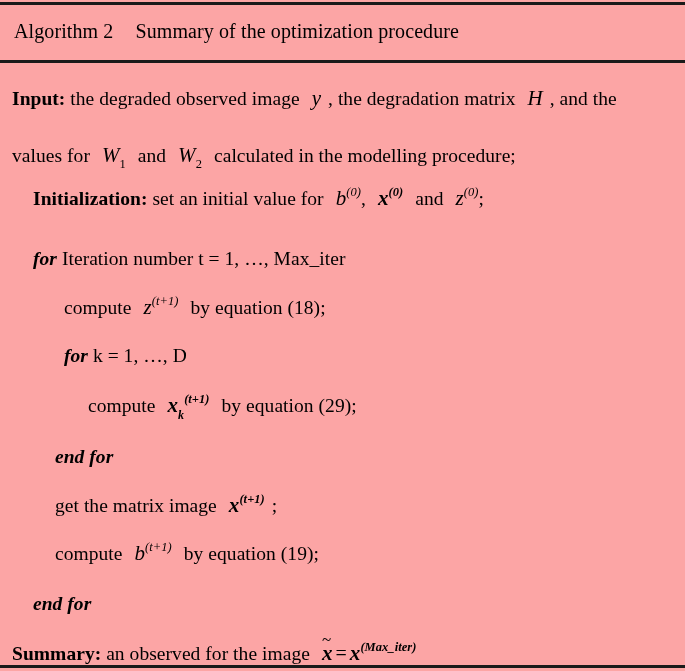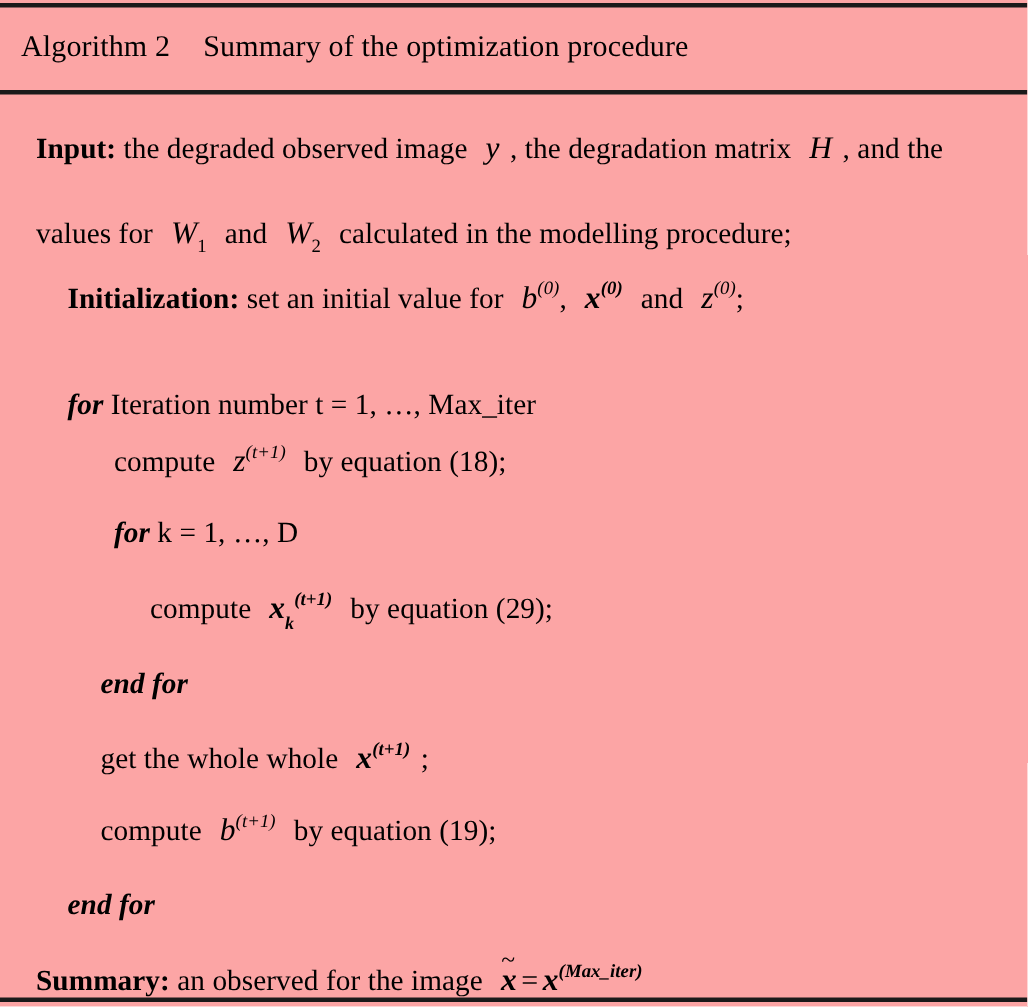--- a/index.html
+++ b/index.html
@@ -50,21 +50,20 @@
     top: 63px;
     width: 685px;
   }
 
   .line {
     position: absolute;
     font-size: 19.5px;
     line-height: 24px;
     white-space: nowrap;
     letter-spacing: 0.05px;
-    margin-left: 12px;
   }
 
   
   .ind-0 { left: 12px; }
   .ind-1 { left: 33px; }
   .ind-2 { left: 64px; }
   .ind-3 { left: 88px; }
 
   .kw-bold { font-weight: bold; }
   .kw-bolditalic { font-weight: bold; font-style: italic; }
@@ -142,42 +141,42 @@
     </div>
 
     <div class="line ind-0" style="top: 80px;">
       <span>values for</span><span class="sp-wide"></span><span class="mv"><span>W</span><span class="sub-up">1</span></span><span class="sp-wide"></span><span>and</span><span class="sp-wide"></span><span class="mv"><span>W</span><span class="sub-up">2</span></span><span class="sp-wide"></span><span>calculated in the modelling procedure;</span>
     </div>
 
     <div class="line ind-1" style="top: 123px;">
       <span class="kw-bold">Initialization:</span><span> set an initial value for</span><span class="sp-wide"></span><span class="mv"><span>b</span><span class="sup">(0)</span></span><span>,</span><span class="sp-wide"></span><span class="mv-bold"><span>x</span><span class="sup">(0)</span></span><span class="sp-wide"></span><span>and</span><span class="sp-wide"></span><span class="mv"><span>z</span><span class="sup">(0)</span></span><span>;</span>
     </div>
 
-    <div class="line ind-1" style="top: 196px;">
+    <div class="line ind-1" style="top: 184px;">
       <span class="kw-bolditalic">for</span><span> Iteration number t = 1, …, Max_iter</span>
     </div>
 
     <div class="line ind-2" style="top: 232px;">
       <span>compute</span><span class="sp-wide"></span><span class="mv"><span>z</span><span class="sup">(t+1)</span></span><span class="sp-wide"></span><span>by equation (18);</span>
     </div>
 
     <div class="line ind-2" style="top: 281px;">
       <span class="kw-bolditalic">for</span><span> k = 1, …, D</span>
     </div>
 
     <div class="line ind-3" style="top: 330px;">
       <span>compute</span><span class="sp-wide"></span><span class="mv-bold"><span>x</span><span class="sub">k</span><span class="sup">(t+1)</span></span><span class="sp-wide"></span><span>by equation (29);</span>
     </div>
 
     <div class="line ind-2" style="top: 382px; left: 55px;">
       <span class="kw-bolditalic">end for</span>
     </div>
 
     <div class="line ind-2" style="top: 430px; left: 55px;">
-      <span>get the whole whole</span><span class="sp-wide"></span><span class="mv-bold"><span>x</span><span class="sup">(t+1)</span></span><span class="sp"></span><span>;</span>
+      <span>get the matrix image</span><span class="sp-wide"></span><span class="mv-bold"><span>x</span><span class="sup">(t+1)</span></span><span class="sp"></span><span>;</span>
     </div>
 
     <div class="line ind-2" style="top: 478px; left: 55px;">
       <span>compute</span><span class="sp-wide"></span><span class="mv"><span>b</span><span class="sup">(t+1)</span></span><span class="sp-wide"></span><span>by equation (19);</span>
     </div>
 
     <div class="line ind-1" style="top: 529px;">
       <span class="kw-bolditalic">end for</span>
     </div>
 

